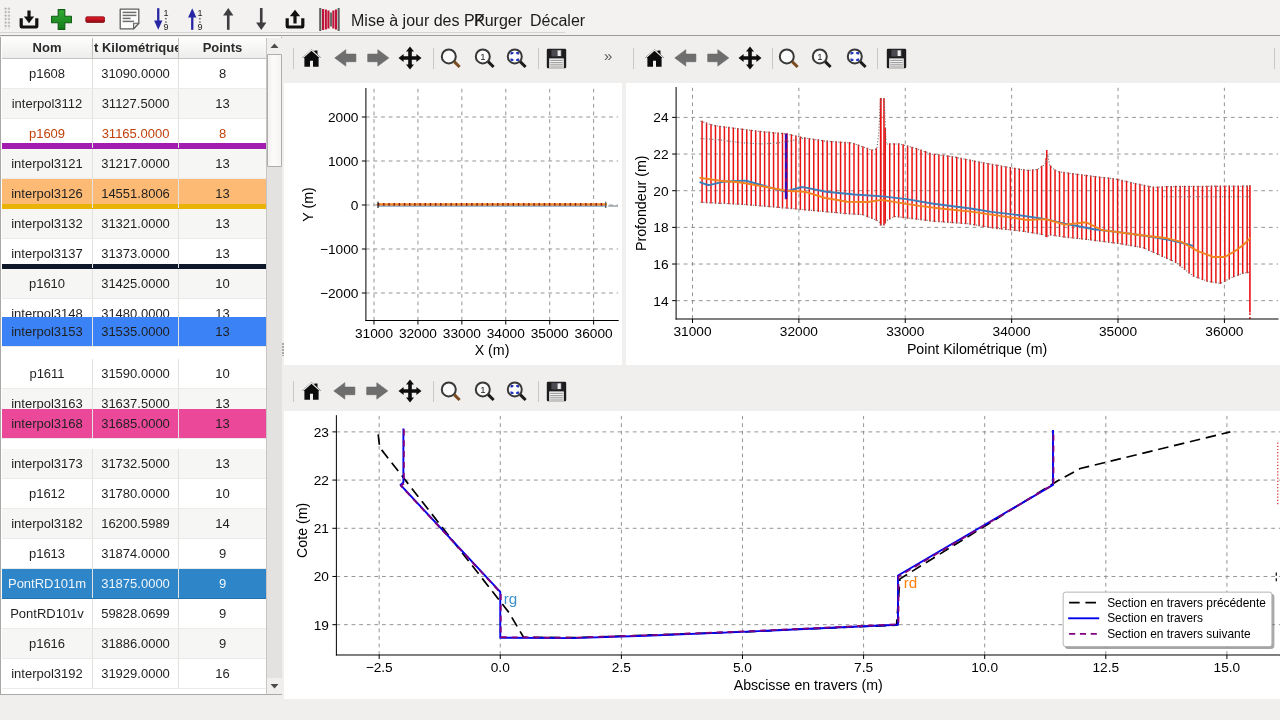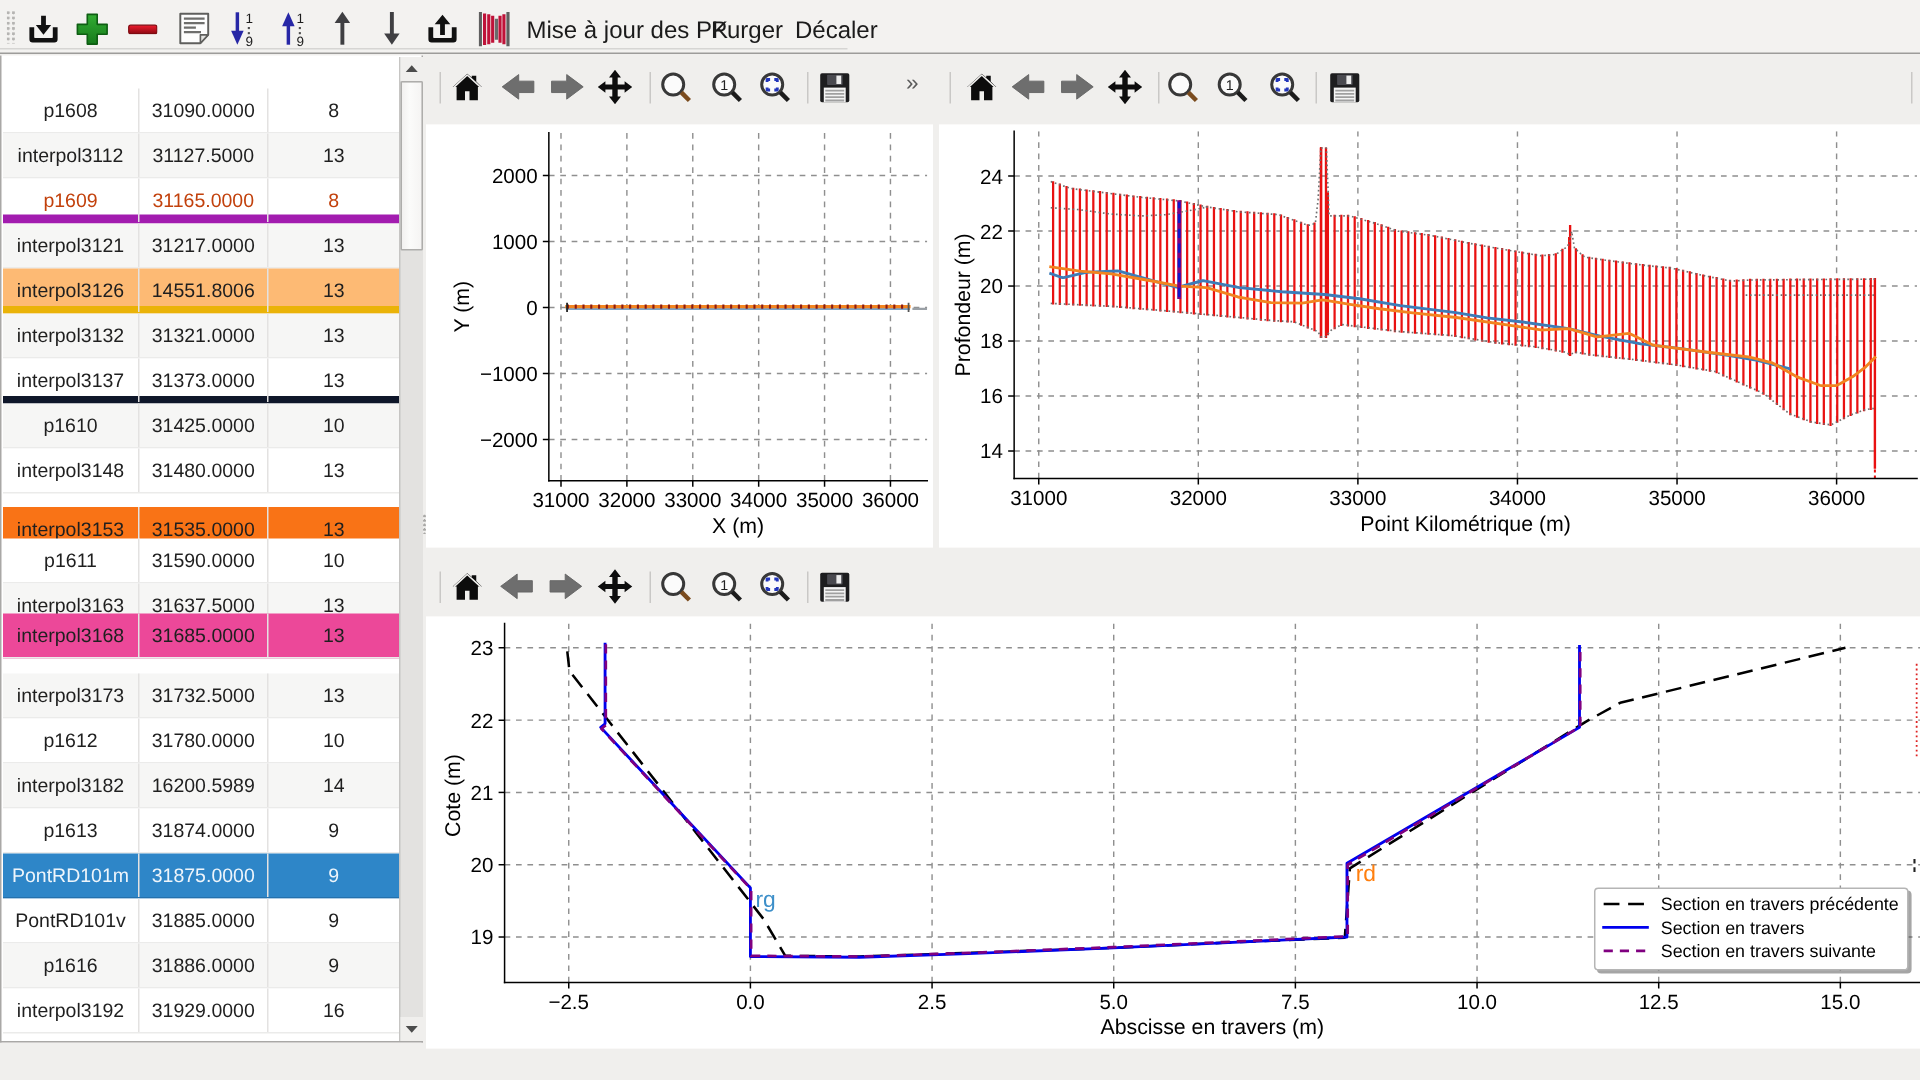--- a/index.html
+++ b/index.html
@@ -148,21 +148,21 @@
 <div class="tr" style="top:232px;background:#f6f6f5;color:#1f1f1f;border-bottom:1px solid #ebebea">
       <div class="td c1">p1610</div>
       <div class="td c2">31425.0000</div>
       <div class="td c3">10</div>
     </div>
 <div class="tr" style="top:262px;background:#ffffff;color:#1f1f1f;border-bottom:1px solid #ebebea">
       <div class="td c1">interpol3148</div>
       <div class="td c2">31480.0000</div>
       <div class="td c3">13</div>
     </div>
-<div class="tr" style="top:301px;background:#f97316;color:#1f1f1f;border-bottom:1px solid #ebebea">
+<div class="tr" style="top:280px;background:#3b82f6;color:#1f1f1f;border-bottom:1px solid #ebebea">
       <div class="td c1">interpol3153</div>
       <div class="td c2">31535.0000</div>
       <div class="td c3">13</div>
     </div>
 <div class="tr" style="top:322px;background:#ffffff;color:#1f1f1f;border-bottom:1px solid #ebebea">
       <div class="td c1">p1611</div>
       <div class="td c2">31590.0000</div>
       <div class="td c3">10</div>
     </div>
 <div class="tr" style="top:352px;background:#f6f6f5;color:#1f1f1f;border-bottom:1px solid #ebebea">
@@ -195,33 +195,38 @@
       <div class="td c2">31874.0000</div>
       <div class="td c3">9</div>
     </div>
 <div class="tr" style="top:532px;background:#2e86c8;color:#eef5fb;border-bottom:1px solid #2471ad">
       <div class="td c1">PontRD101m</div>
       <div class="td c2">31875.0000</div>
       <div class="td c3">9</div>
     </div>
 <div class="tr" style="top:562px;background:#ffffff;color:#1f1f1f;border-bottom:1px solid #ebebea">
       <div class="td c1">PontRD101v</div>
-      <div class="td c2">31885.0000</div>
+      <div class="td c2">59828.0699</div>
       <div class="td c3">9</div>
     </div>
 <div class="tr" style="top:592px;background:#f6f6f5;color:#1f1f1f;border-bottom:1px solid #ebebea">
       <div class="td c1">p1616</div>
       <div class="td c2">31886.0000</div>
       <div class="td c3">9</div>
     </div>
 <div class="tr" style="top:622px;background:#ffffff;color:#1f1f1f;border-bottom:1px solid #ebebea">
       <div class="td c1">interpol3192</div>
       <div class="td c2">31929.0000</div>
       <div class="td c3">16</div>
     </div>
+  <div id="thead">
+    <div class="th c1" style="line-height:19px">Nom</div>
+    <div class="th c2 c2t" style="line-height:19px">t Kilométrique</div>
+    <div class="th c3" style="line-height:19px">Points</div>
+  </div>
   <div id="vscroll">
     <div class="sbtn" style="top:0">
       <svg width="15" height="16">
           <path d="M3.5 10 L7.5 5.5 L11.5 10 Z" fill="#4c4c4c"></path>
         </svg>
     </div>
     <div class="sbtn" style="top:640px">
       <svg width="15" height="16">
           <path d="M3.5 6 L7.5 10.5 L11.5 6 Z" fill="#4c4c4c"></path>
         </svg>

